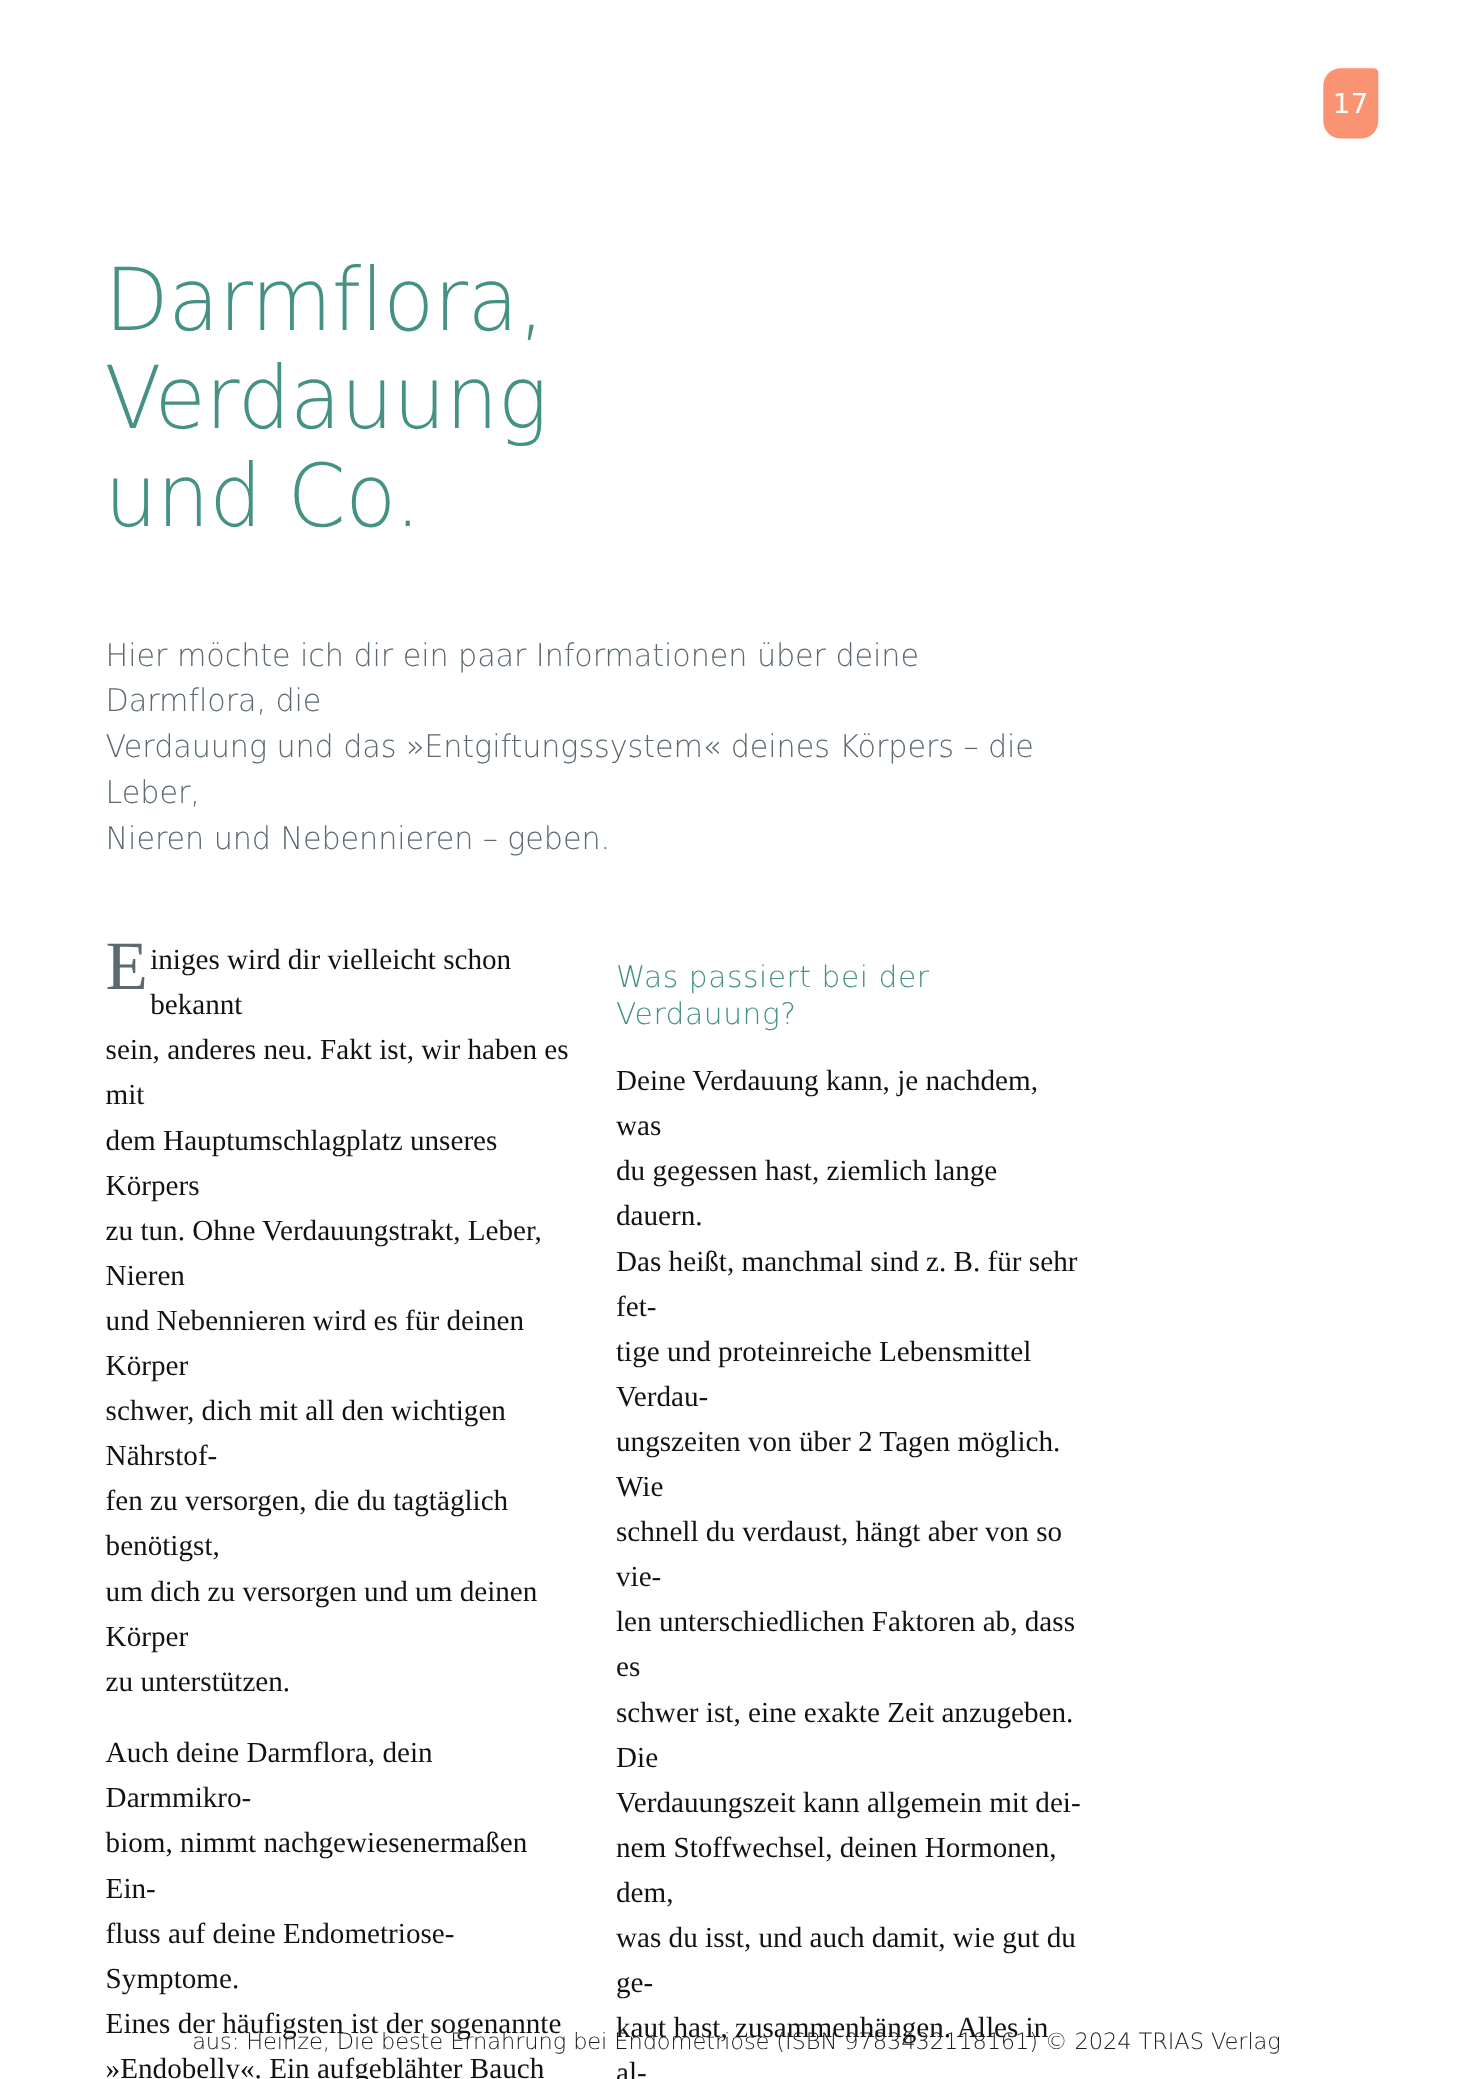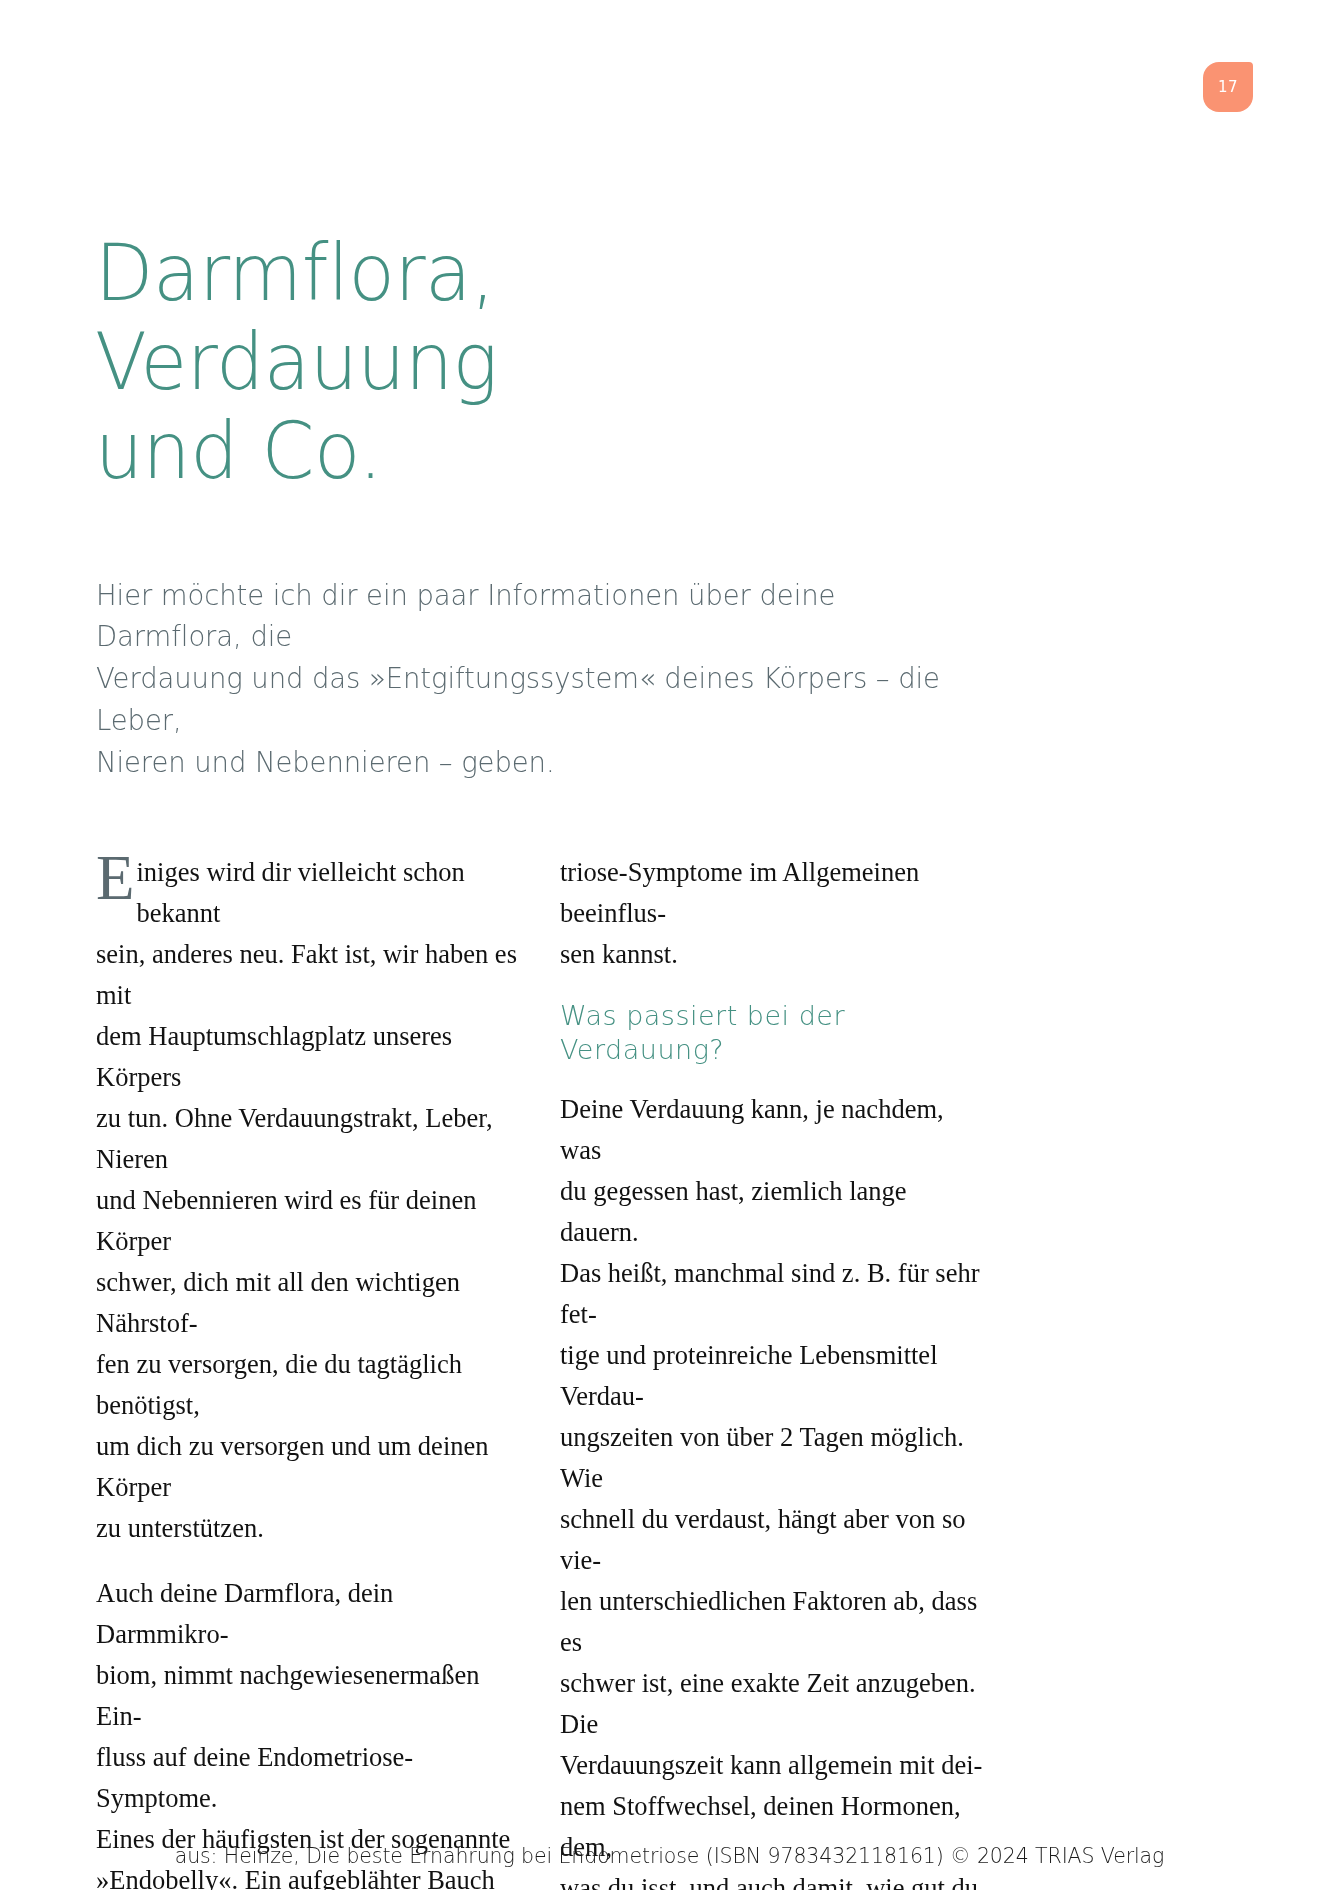--- a/index.html
+++ b/index.html
@@ -21,29 +21,29 @@
     inset: 0;
     background: #ffffff;
   }
 
   
   .page-badge {
     position: absolute;
     left: 1203px;
     top: 62px;
     width: 50px;
-    height: 50px;
+    height: 64px;
     background: #fa9372;
     border-radius: 16px 4px 16px 16px;
     display: flex;
     align-items: center;
     justify-content: center;
     color: #ffffff;
     font-family: "DejaVu Sans", sans-serif;
-    font-size: 15px;
+    font-size: 25px;
     font-weight: 400;
     letter-spacing: 0.5px;
     line-height: 1;
   }
 
   
   .chapter-title {
     position: absolute;
     left: 95px;
     top: 176px;
@@ -180,22 +180,20 @@
 besonders fies. In diesem Abschnitt möchte
 ich kurz die Rolle deiner Verdauung und dei-
 ner Darmflora für deine Endometriose und
 die dazugehörigen Symptome aufschlüs-
 seln und dir kleine Tipps geben, wie du
 deine Darmflora unterstützen, deinen Endo-
 belly reduzieren und auch deine Endome-</p>
     </div>
 
     <div class="col col-right">
-      <p>triose-Symptome im Allgemeinen beeinflus-
-sen kannst.</p>
 
       <h2 class="section-heading">Was passiert bei der
 Verdauung?</h2>
 
       <p>Deine Verdauung kann, je nachdem, was
 du gegessen hast, ziemlich lange dauern.
 Das heißt, manchmal sind z. B. für sehr fet-
 tige und proteinreiche Lebensmittel Verdau-
 ungszeiten von über 2 Tagen möglich. Wie
 schnell du verdaust, hängt aber von so vie-

